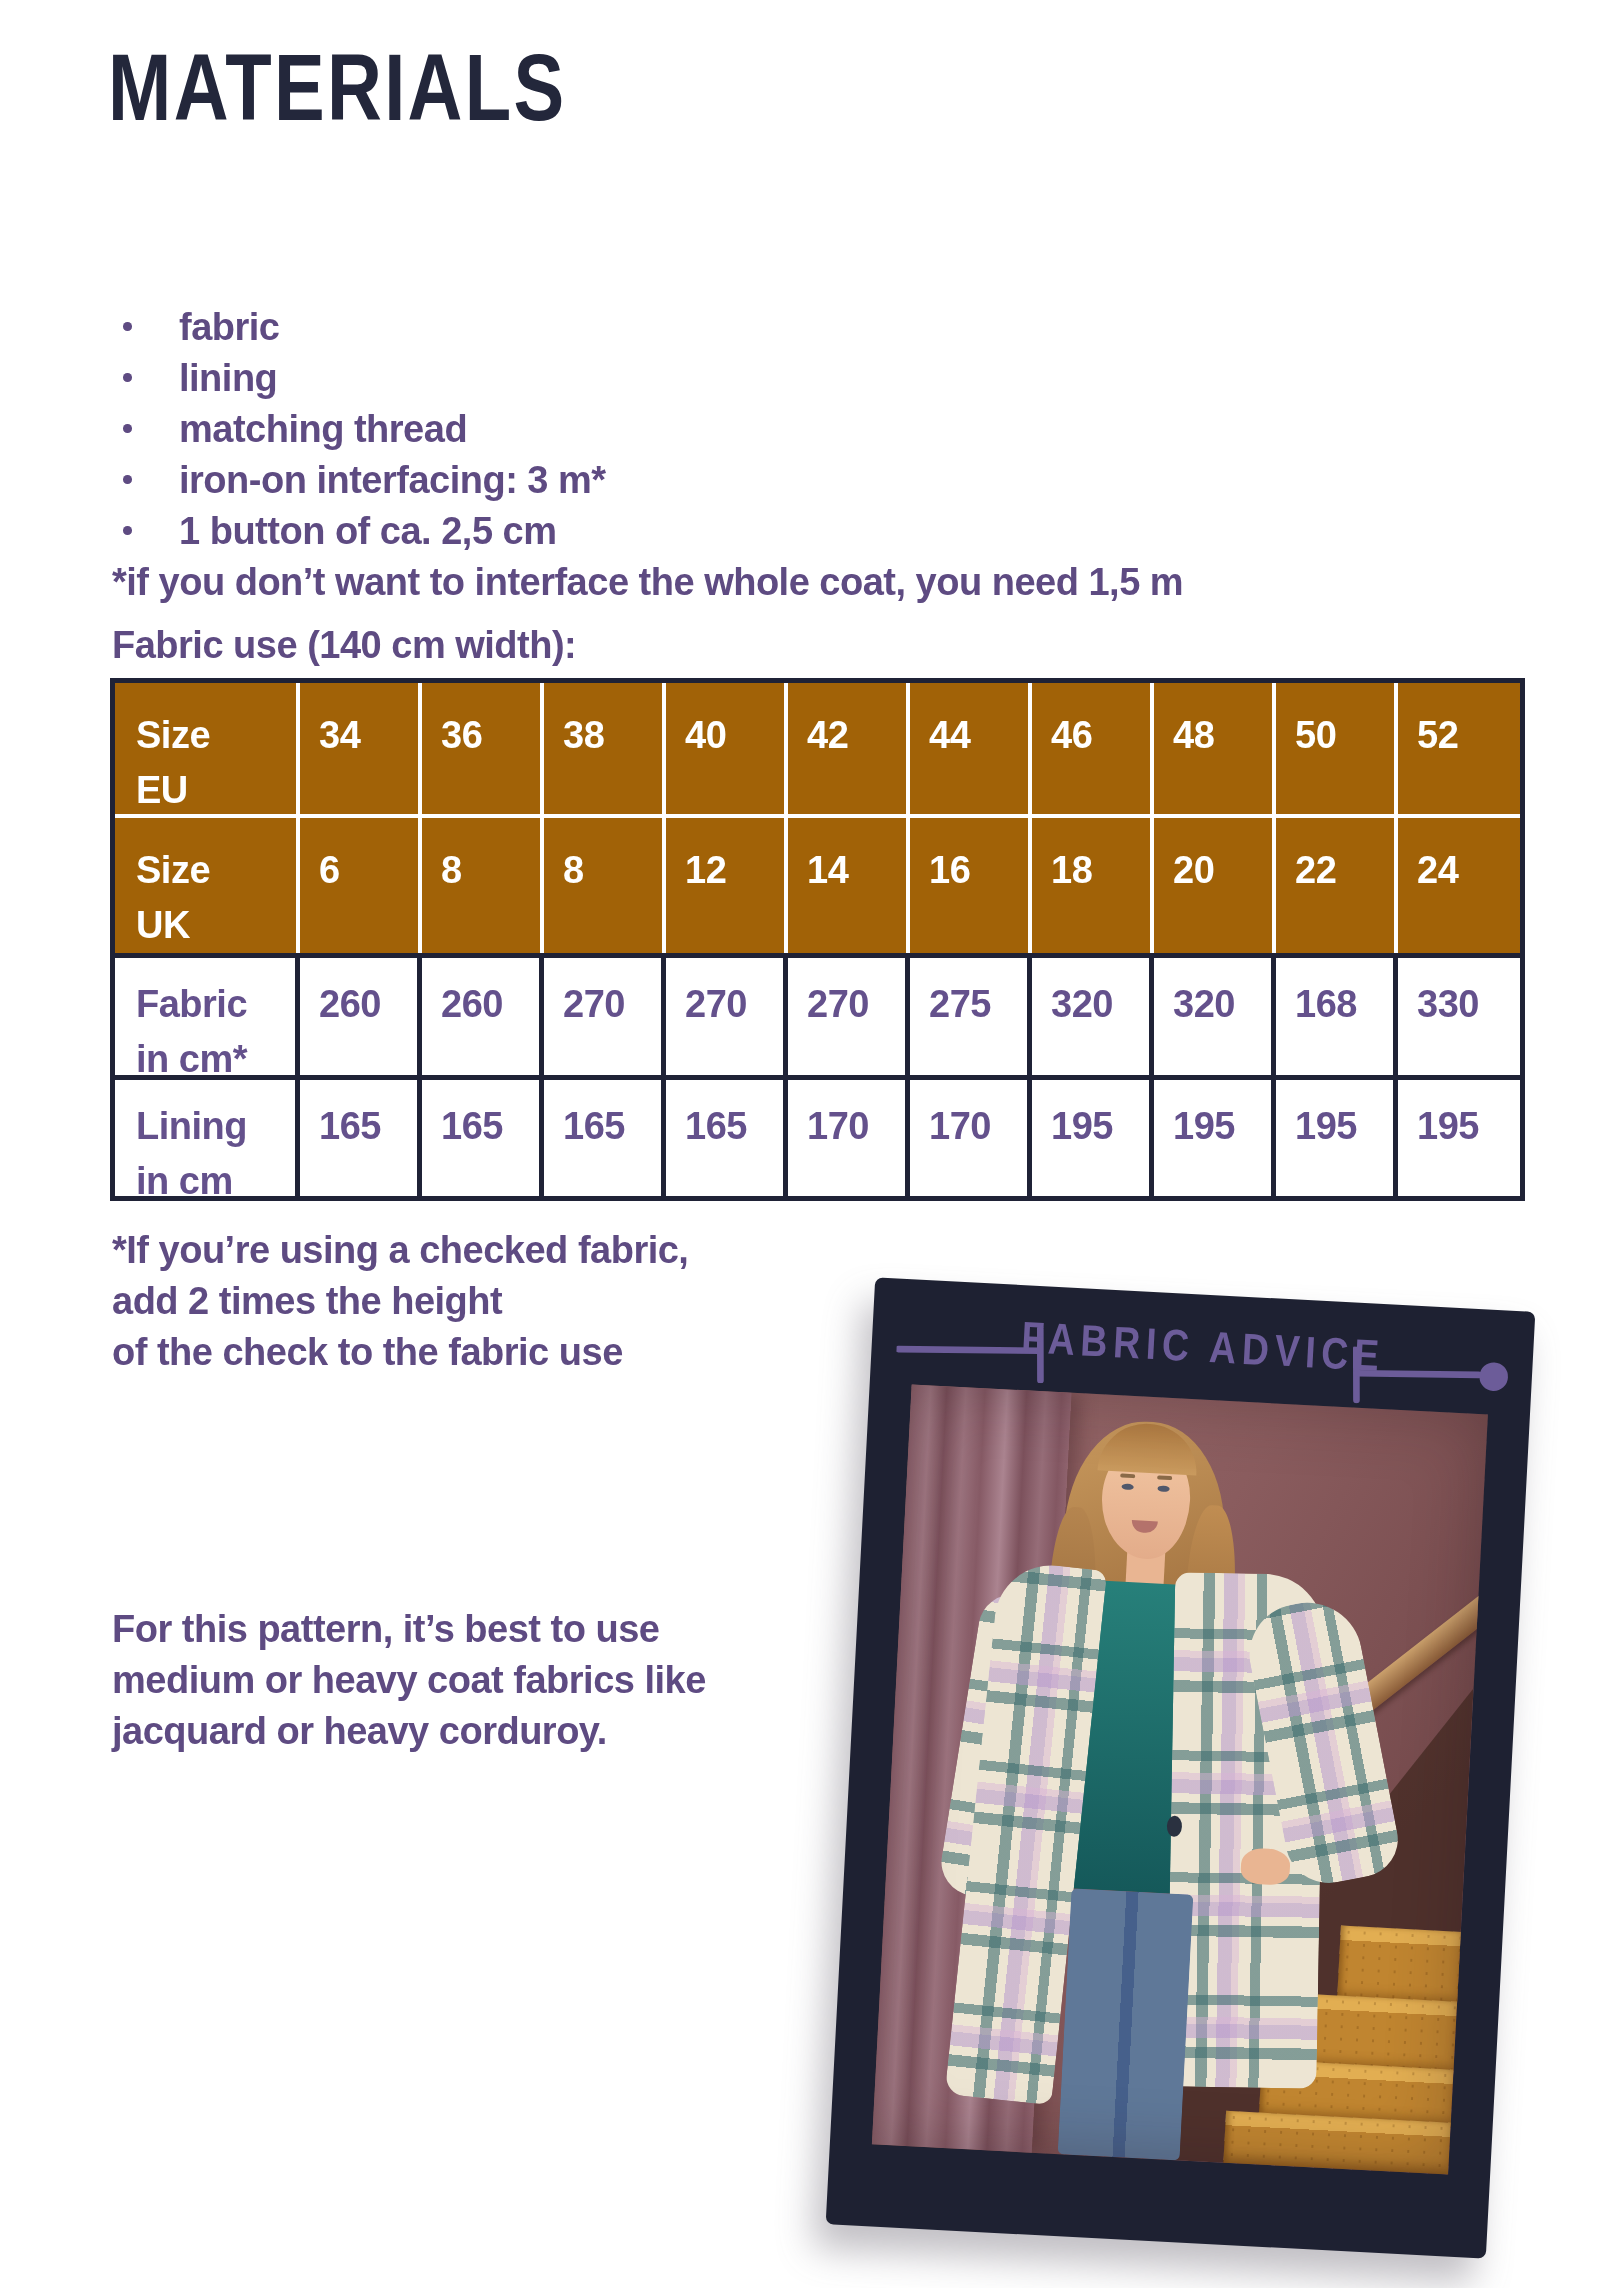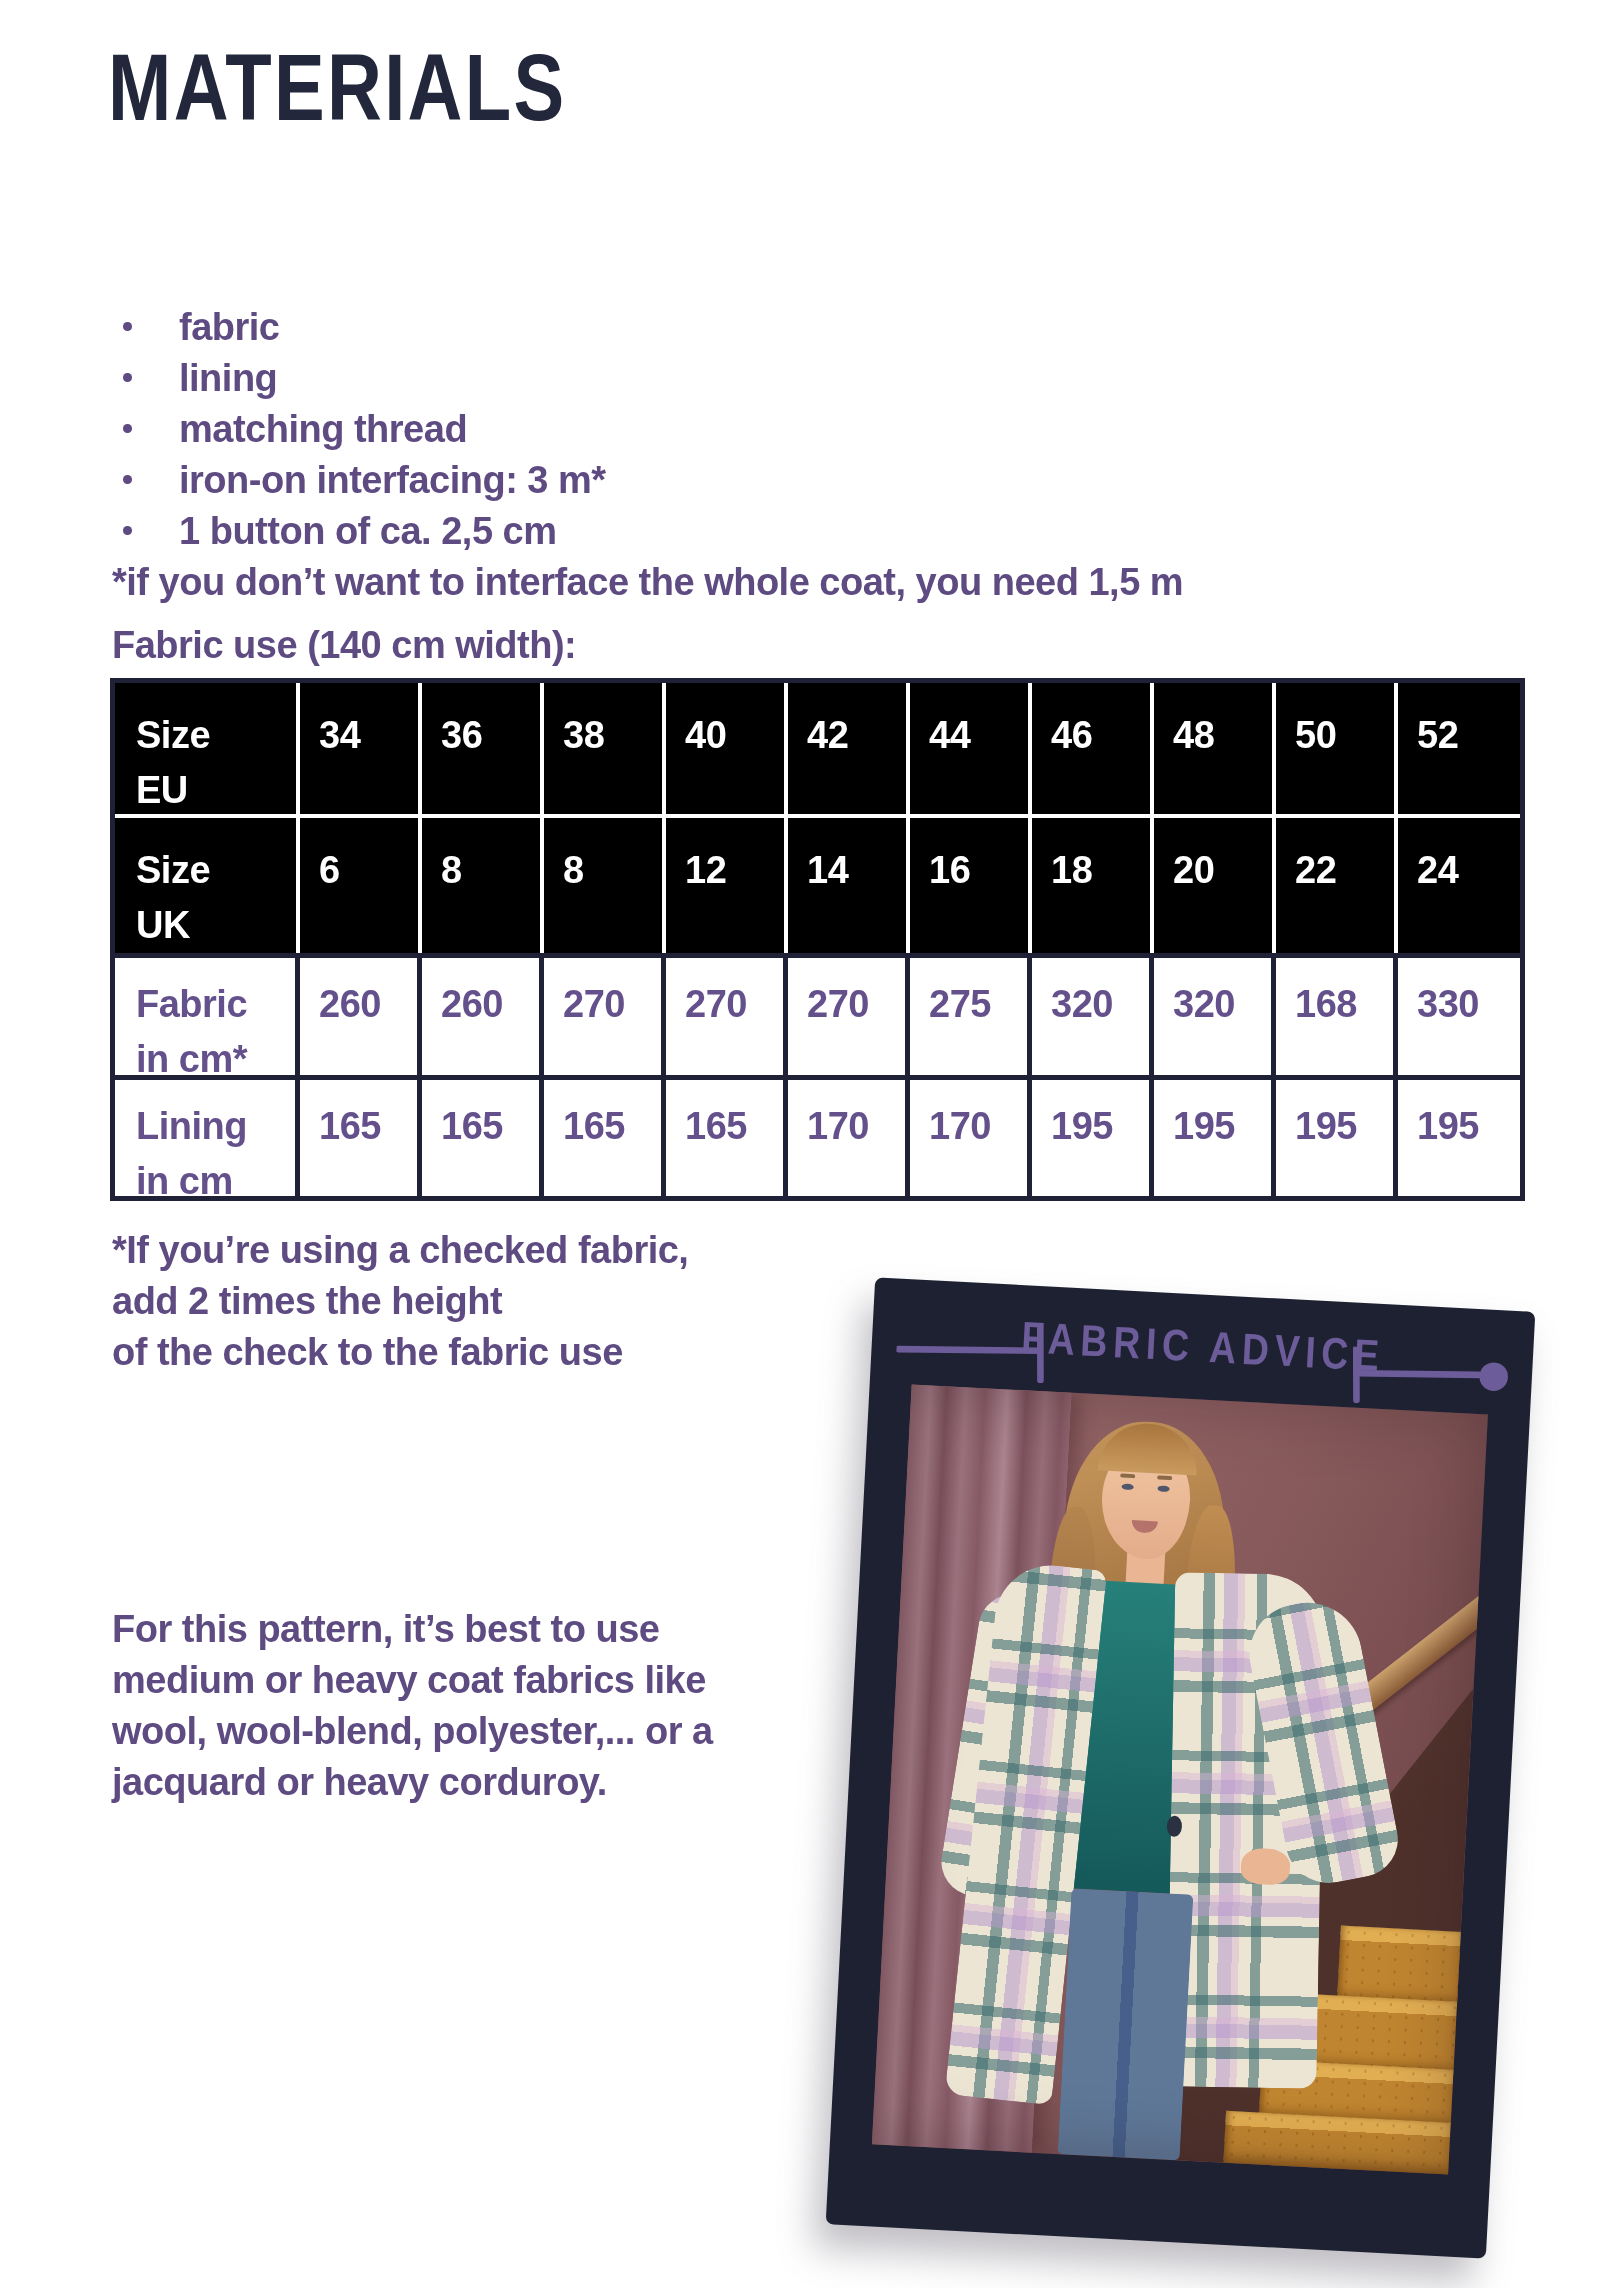--- a/index.html
+++ b/index.html
@@ -23,21 +23,21 @@
   .advice-paragraph{position:absolute;left:112px;top:1604px;font-size:38px;line-height:51px;letter-spacing:-0.5px;white-space:nowrap;}
   
   .size-table{
     position:absolute;left:110px;top:678px;
     display:grid;grid-template-columns:185px repeat(10,122px);
     grid-template-rows:135px 135px 122px 121px;
     border:5.7px solid #1f2236;font-size:38px;letter-spacing:-0.5px;
   }
   .trow{display:contents;}
   .cell{box-sizing:border-box;overflow:hidden;}
-  .cell.head{background:#000000;color:#ffffff;}
+  .cell.head{background:#a16207;color:#ffffff;}
   .cell.data{background:#ffffff;color:#64518c;border-top:5.7px solid #1f2236;}
   .cell.head.sep{border-right:4.8px solid #ffffff;}
   .cell.head.botsep{border-bottom:4.8px solid #ffffff;}
   .cell.data.sep{border-right:5.7px solid #1f2236;}
   .label-cell{padding:25px 0 0 21px;line-height:55px;}
   .value-cell{padding:25px 0 12px 19px;line-height:55px;}
   .cell.data.label-cell,.cell.data.value-cell{padding-top:19px;}
   
   .advice-card{
     position:absolute;left:850px;top:1294px;width:661px;height:948px;
@@ -242,21 +242,20 @@
 
   <div class="checked-note">
     <div>*If you’re using a checked fabric,</div>
     <div>add 2 times the height</div>
     <div>of the check to the fabric use</div>
   </div>
 
   <div class="advice-paragraph">
     <div>For this pattern, it’s best to use</div>
     <div>medium or heavy coat fabrics like</div>
-    <div>wool, wool-blend, polyester,... or a</div>
     <div>jacquard or heavy corduroy.</div>
   </div>
 
   <div class="advice-card">
     <div class="card-header">
       <svg class="pin-left" width="171" height="57" viewBox="0 0 180 60">
         <line x1="2" y1="32" x2="150" y2="26" stroke="#6c5c99" stroke-width="7" stroke-linecap="round"></line>
         <line x1="150" y1="3" x2="153" y2="57" stroke="#6c5c99" stroke-width="7" stroke-linecap="round"></line>
       </svg>
       <div class="card-title">FABRIC ADVICE</div>

